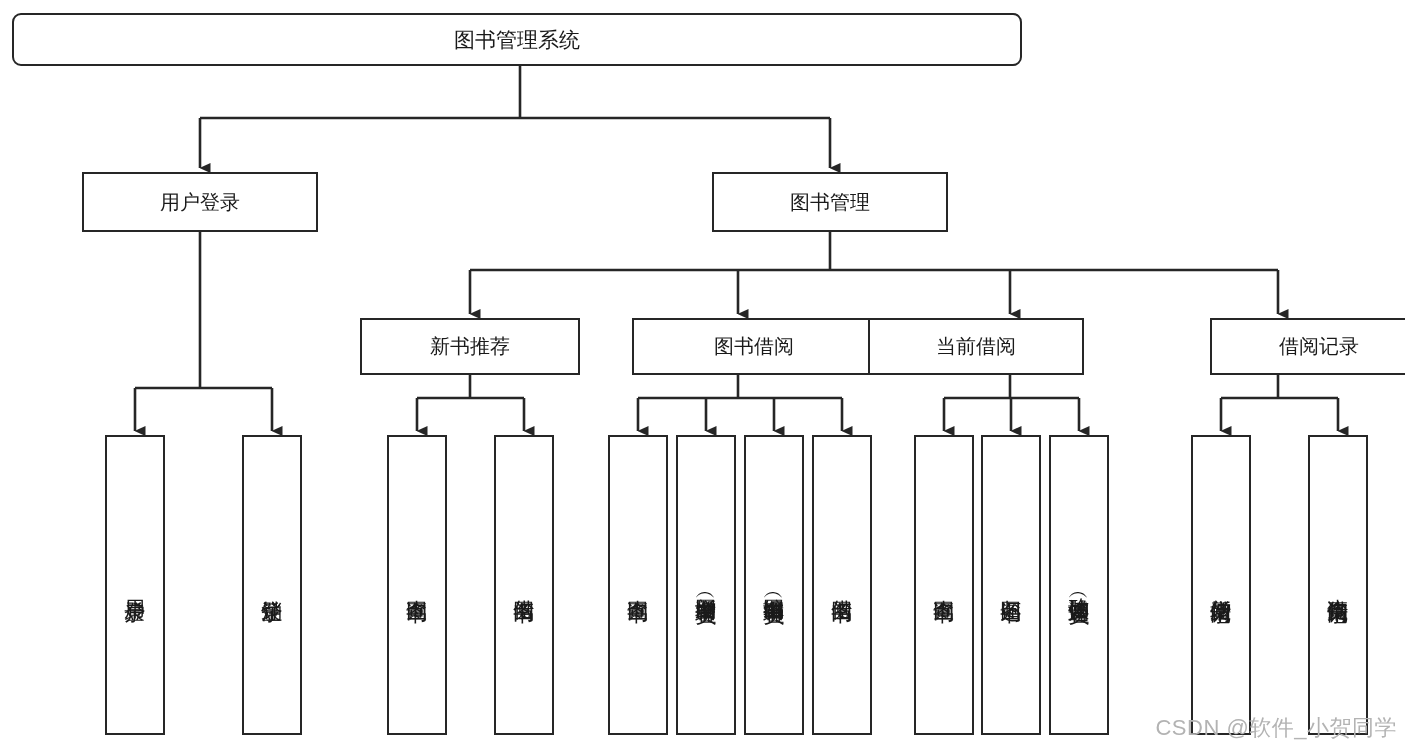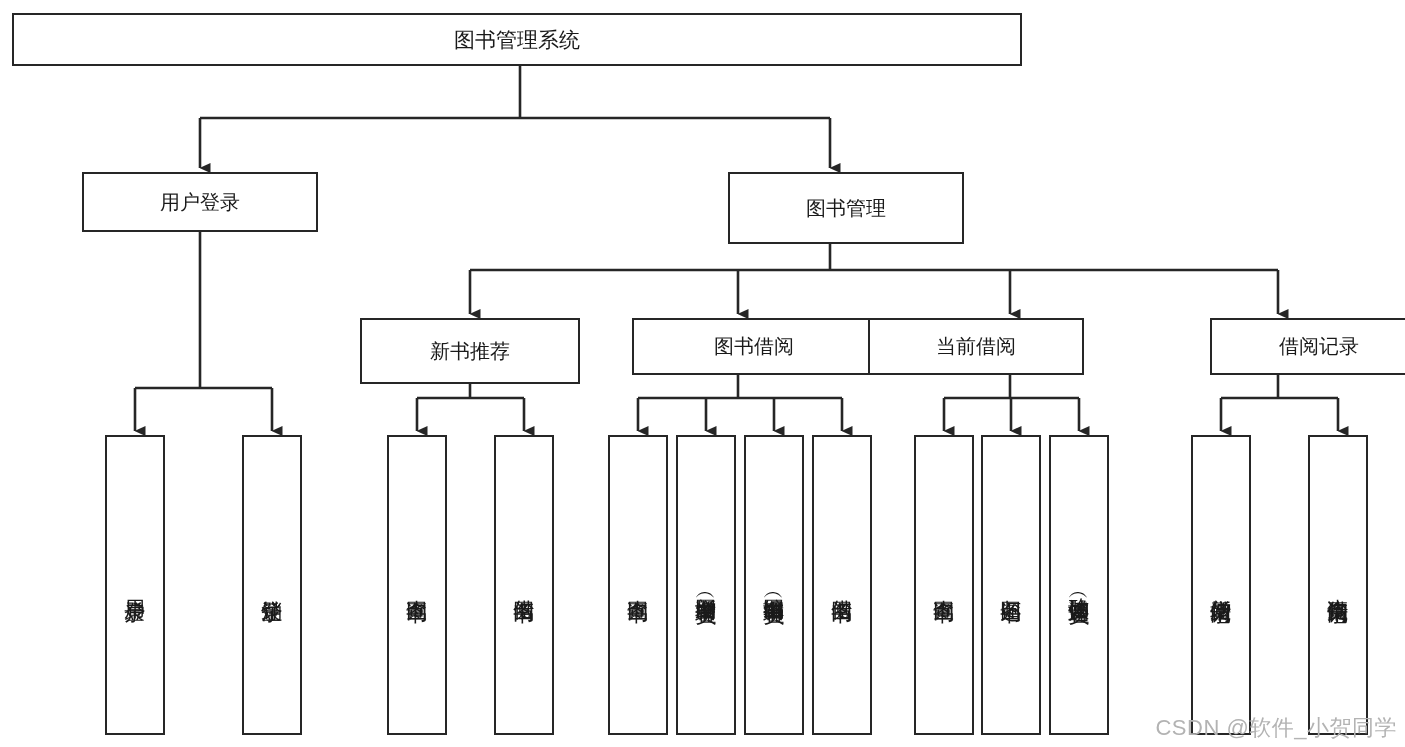--- a/index.html
+++ b/index.html
@@ -16,21 +16,21 @@
     box-sizing:border-box;
     background:#ffffff;
     border:2px solid #262626;
     display:flex;
     align-items:center;
     justify-content:center;
     color:#1a1a1a;
     line-height:1.12;
     text-align:center;
   }
-  .node.root{font-size:21px;}
+  .node.root{font-size:21px;border-radius:9px;}
   .node.lvl2{font-size:20px;}
   .node.lvl3{font-size:20px;}
   .node.leaf{
     font-size:21px;
     writing-mode:vertical-rl;
     text-orientation:upright;
     letter-spacing:1px;
     padding:6px 0;
   }
   .node.leaf > span{
@@ -104,25 +104,25 @@
     </g>
   </svg>
 
   <div class="node root" style="left:12px;top:13px;width:1010px;height:53px;">
     <span>图书管理系统</span>
   </div>
 
   <div class="node lvl2" style="left:82px;top:172px;width:236px;height:60px;">
     <span>用户登录</span>
   </div>
-  <div class="node lvl2" style="left:712px;top:172px;width:236px;height:72px;margin-left:16px;">
+  <div class="node lvl2" style="left:712px;top:172px;width:236px;height:60px;">
     <span>图书管理</span>
   </div>
 
-  <div class="node lvl3" style="left:360px;top:318px;width:220px;height:66px;">
+  <div class="node lvl3" style="left:360px;top:318px;width:220px;height:57px;">
     <span>新书推荐</span>
   </div>
   <div class="node lvl3" style="left:632px;top:318px;width:244px;height:57px;">
     <span>图书借阅</span>
   </div>
   <div class="node lvl3" style="left:868px;top:318px;width:216px;height:57px;">
     <span>当前借阅</span>
   </div>
   <div class="node lvl3" style="left:1210px;top:318px;width:218px;height:57px;">
     <span>借阅记录</span>

